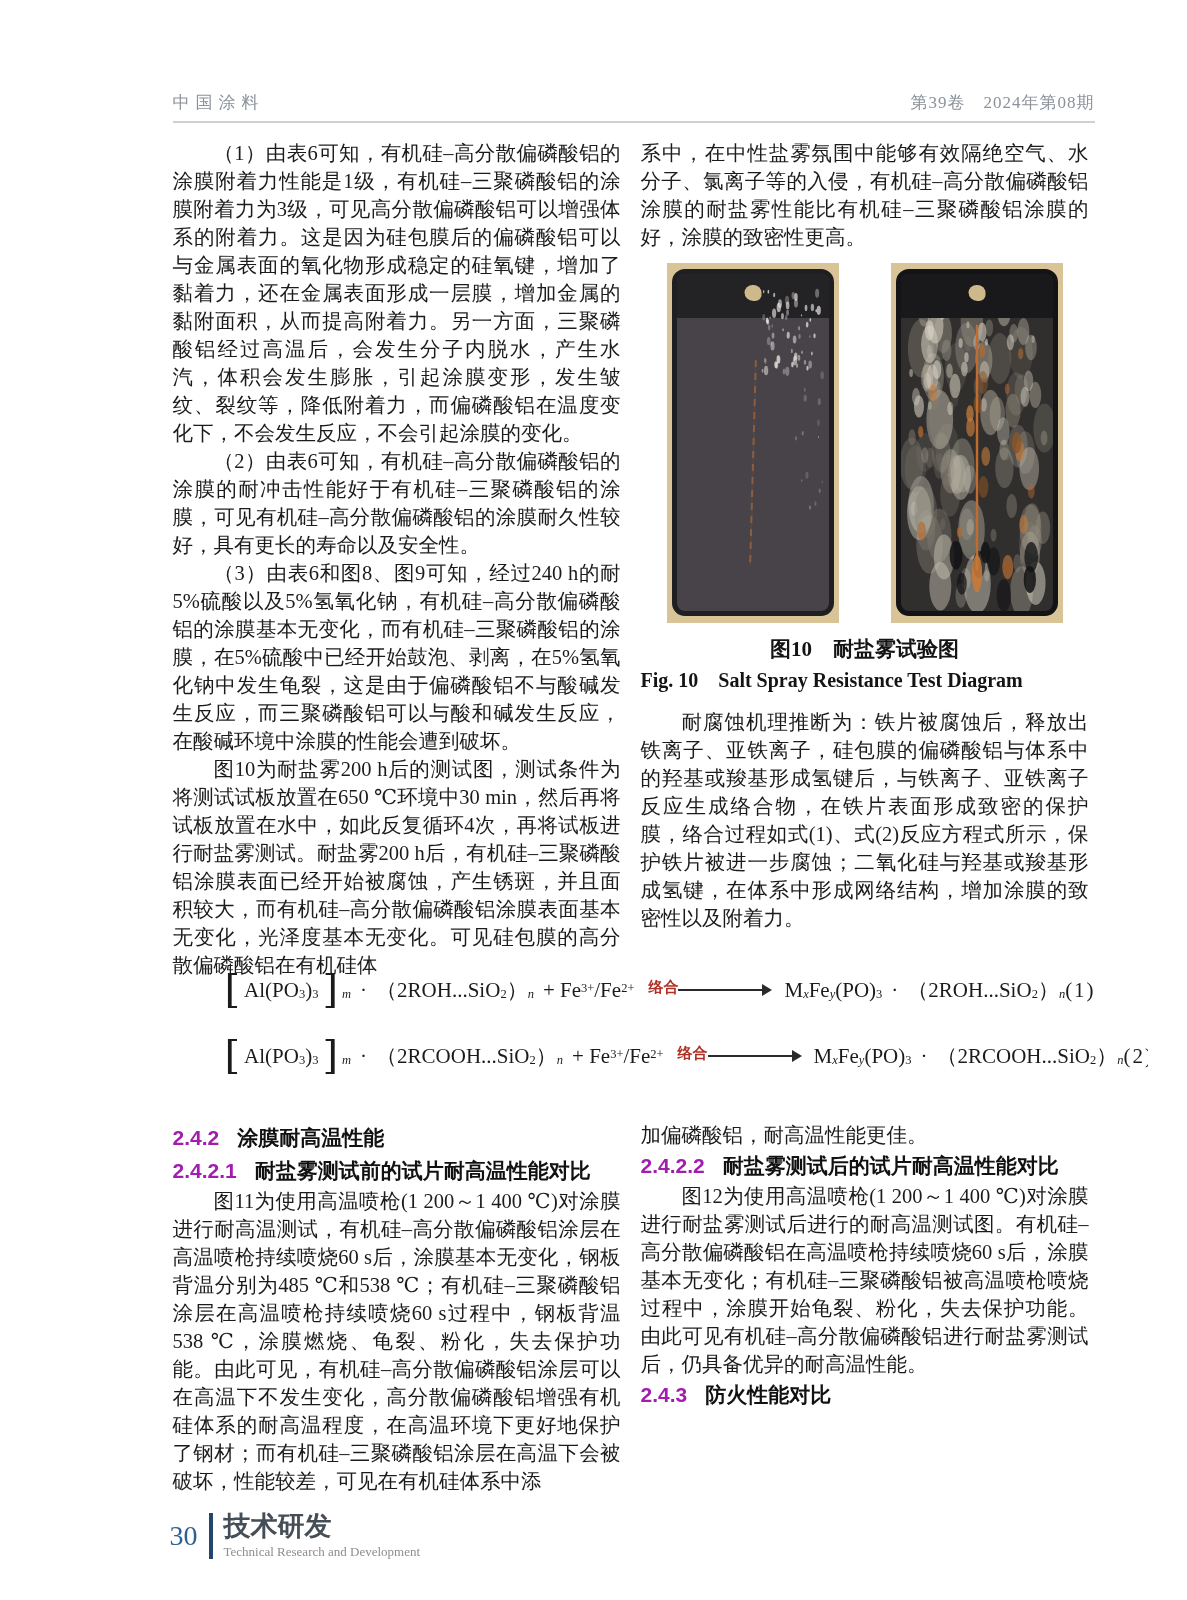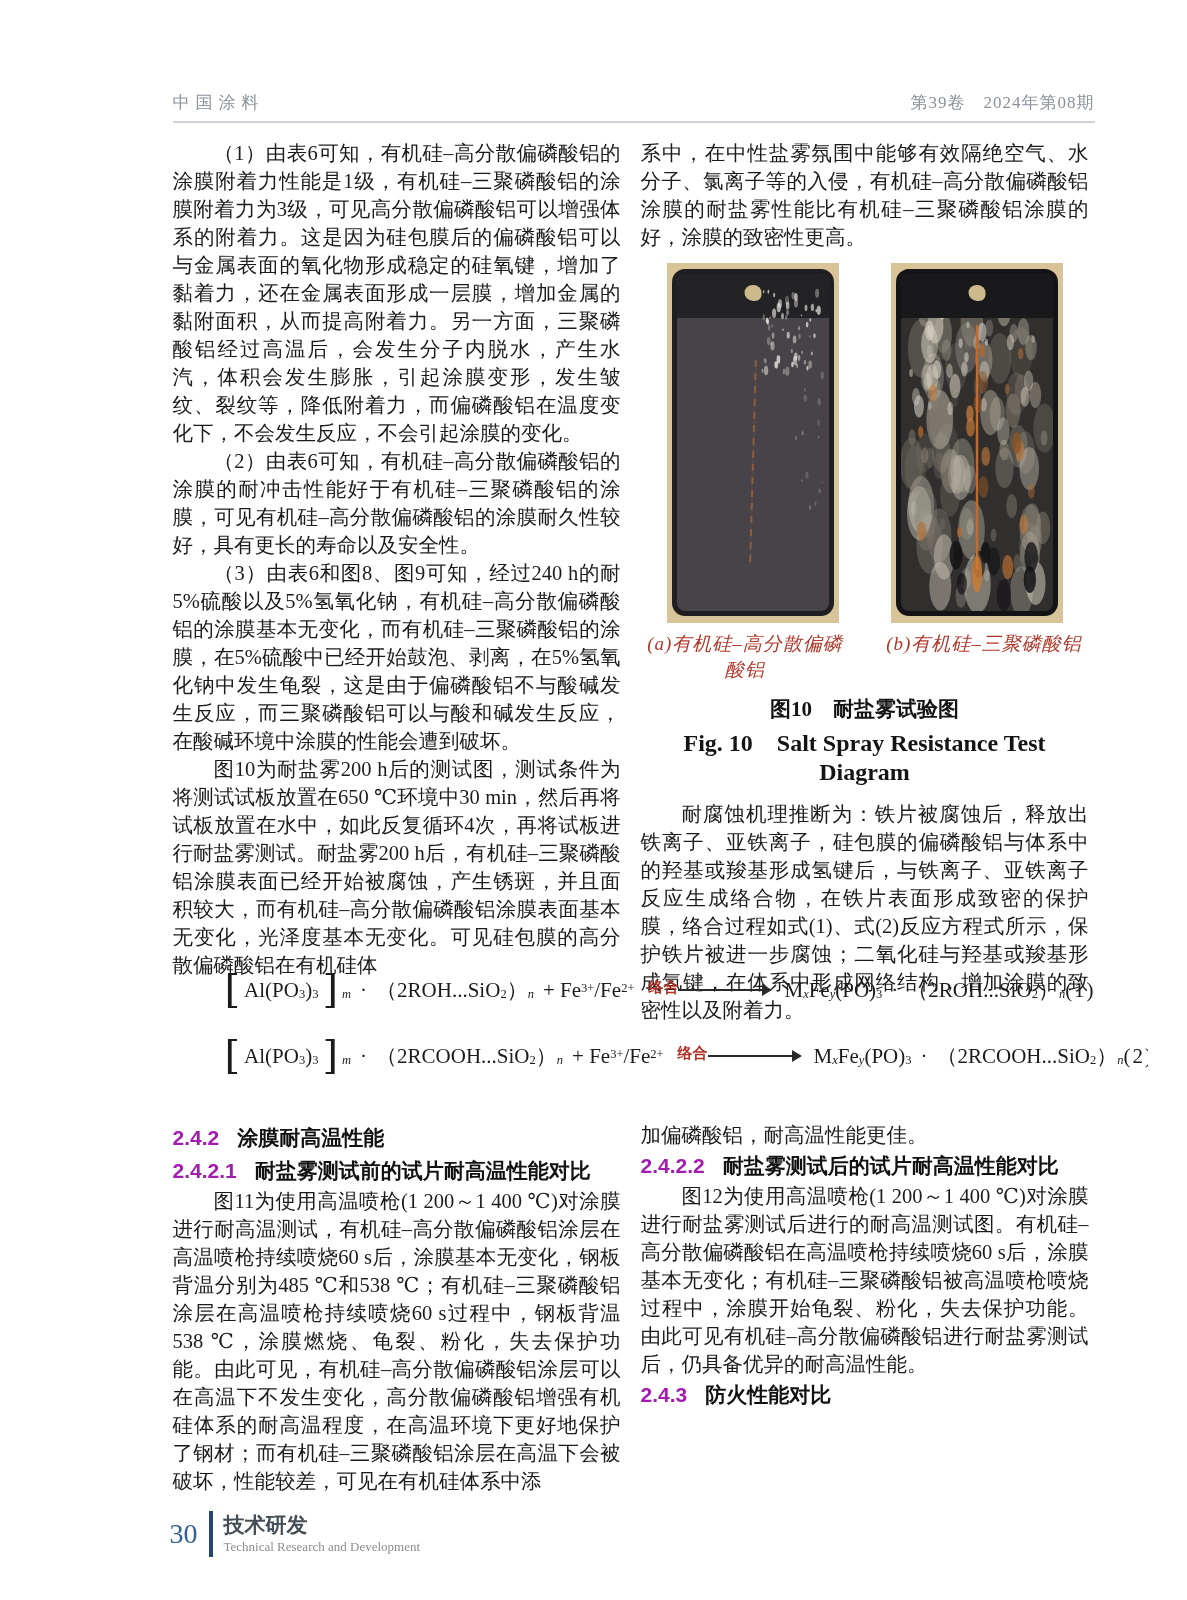--- a/index.html
+++ b/index.html
@@ -49,21 +49,21 @@
     background:repeating-linear-gradient(to bottom,
       rgba(154,98,58,.85) 0 7px, rgba(154,98,58,.15) 7px 13px);
   }
   .tex { position:absolute; inset:0; width:100%; height:100%; }
   .fig-subcaps { display:flex; justify-content:center; gap:30px; margin-top:8px; }
   .fig-subcap {
     width:235px; text-align:center; color:#b0382a; font-size:19px;
     font-style:italic; letter-spacing:1px;
   }
   .fig-title-zh { margin-top:12px; text-align:center; font-weight:bold; font-size:21px; color:#141414; }
-  .fig-title-en { margin-top:4px; text-align:center; font-weight:bold; font-size:24px; color:#141414; }
+  .fig-title-en { margin-top:4px; font-weight:bold; font-size:20px; color:#141414; }
   .after-fig { margin-top:14px; }
   
   .eq-section { position:absolute; left:133px; top:942px; width:924px; }
   .eq-row {
     display:flex; align-items:center; height:66px;
     font-size:21px;
   }
   .eq-body { display:flex; align-items:center; margin-left:48px; flex:1; white-space:nowrap; }
   .eq-body sub { font-size:12.5px; position:relative; top:4px; }
   .eq-body sup { font-size:12.5px; position:relative; top:-2px; }
@@ -82,21 +82,21 @@
   
   .shead {
     font-family:"Liberation Sans","DejaVu Sans",sans-serif;
     font-weight:bold; font-size:21px; line-height:33px; color:#111;
   }
   .shead .num { color:#a21caf; margin-right:18px; }
   
   .footer { position:absolute; left:130px; top:1496px; display:flex; align-items:center; }
   .pageno { font-size:28px; color:#2f6091; margin-right:11px; font-family:"Liberation Serif",serif; }
   .foot-bar { width:4px; height:46px; background:#24456e; margin-right:11px; }
-  .foot-zh { font-family:"Liberation Sans","DejaVu Sans",sans-serif; font-weight:bold; font-size:21px; color:#454e56; line-height:1.15; }
+  .foot-zh { font-family:"Liberation Sans","DejaVu Sans",sans-serif; font-weight:bold; font-size:27px; color:#454e56; line-height:1.15; }
   .foot-en { font-size:13px; color:#8d8d8d; margin-top:2px; font-family:Liberation Serif, serif; }
 </style>
 </head>
 <body>
 
 <div class="page">
 
   <div class="hdr">
     <span class="jname">中国涂料</span>
     <span class="issue">第39卷　2024年第08期</span>
@@ -342,24 +342,20 @@
                   <circle cx="55.52" cy="82.66" r="3.19" fill="#141316" opacity="0.82"></circle>
                   <circle cx="84.76" cy="90.65" r="4.04" fill="#141316" opacity="0.87"></circle>
                   <rect x="49.2" y="15" width="1.6" height="73" rx="0.8" fill="#c06c2e"></rect>
                   <ellipse cx="50" cy="89" rx="3.4" ry="5.5" fill="#c97a36" opacity="0.85"></ellipse>
                 </svg>
               <div class="panel-top"></div>
               <div class="hole"></div>
             </div>
           </div>
         </div>
-        <div class="fig-subcaps">
-          <span class="fig-subcap">(a)有机硅–高分散偏磷酸铝</span>
-          <span class="fig-subcap">(b)有机硅–三聚磷酸铝</span>
-        </div>
         <div class="fig-title-zh">图10　耐盐雾试验图</div>
         <div class="fig-title-en">Fig. 10　Salt Spray Resistance Test Diagram</div>
       </div>
 
       <p class="para ind after-fig">耐腐蚀机理推断为：铁片被腐蚀后，释放出铁离子、亚铁离子，硅包膜的偏磷酸铝与体系中的羟基或羧基形成氢键后，与铁离子、亚铁离子反应生成络合物，在铁片表面形成致密的保护膜，络合过程如式(1)、式(2)反应方程式所示，保护铁片被进一步腐蚀；二氧化硅与羟基或羧基形成氢键，在体系中形成网络结构，增加涂膜的致密性以及附着力。</p>
     </div>
   </div>
 
   <div class="eq-section">
     <div class="eq-row">

